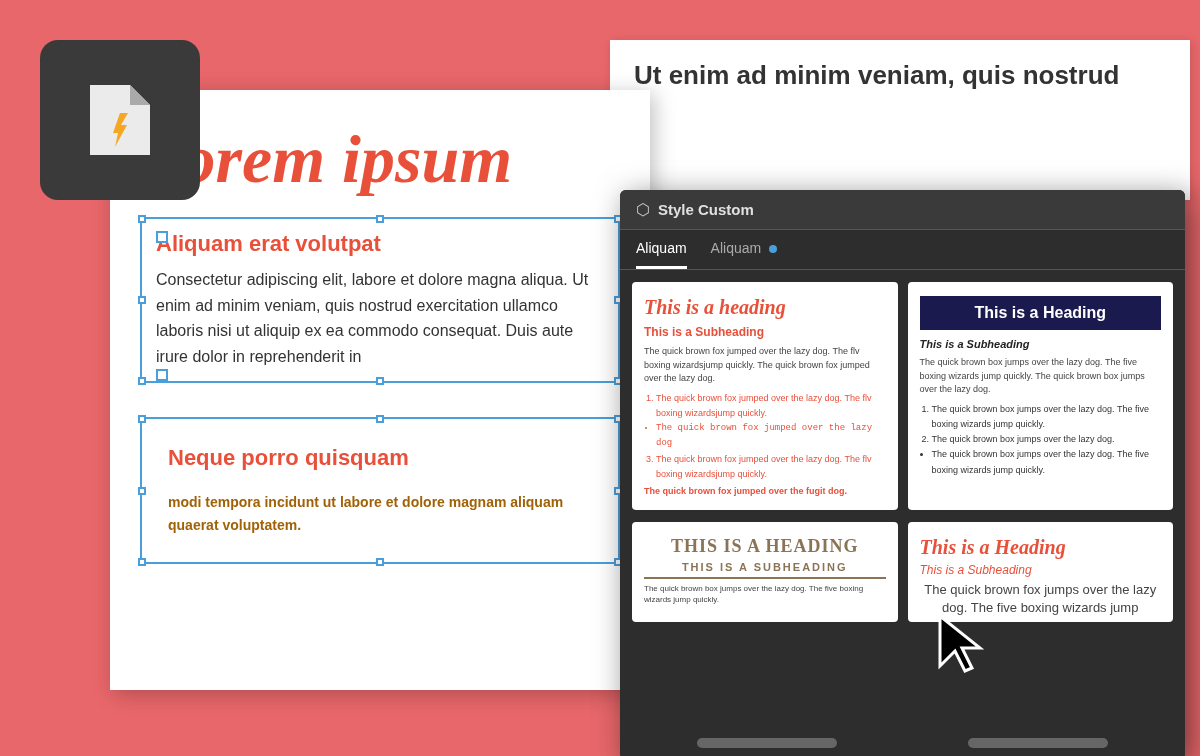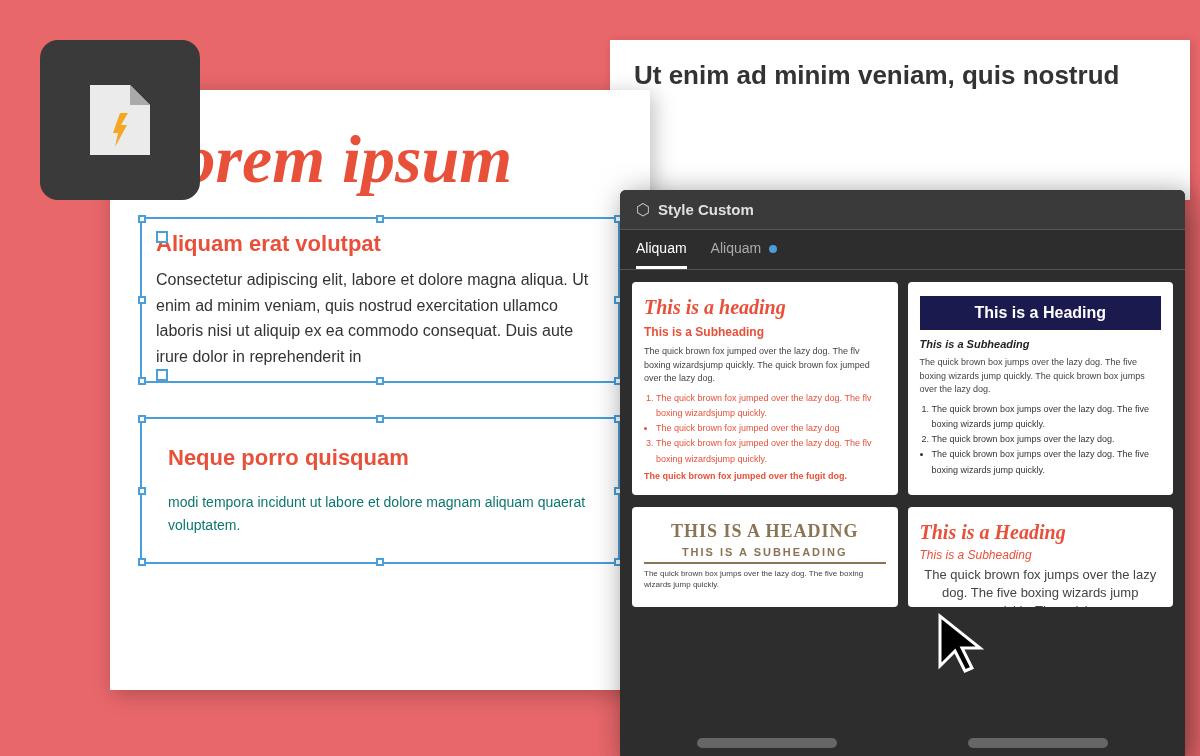--- a/index.html
+++ b/index.html
@@ -92,23 +92,23 @@
     }
 
     
     .selection-box-2 {
       border: 2px solid #4a9eda;
       padding: 26px;
       position: relative;
     }
 
     .bold-text {
-      font-weight: normal;
+      font-weight: bold;
       font-size: 14px;
-      color: #0f766e;
+      color: #a16207;
       line-height: 1.6;
     }
 
     
     .style-packs-panel {
       position: absolute;
       top: 190px;
       left: 620px;
       width: 565px;
       height: 570px;
@@ -201,21 +201,21 @@
       line-height: 1.5;
       margin-bottom: 5px;
     }
     .card1-list {
       font-size: 9px;
       color: #e8503a;
       line-height: 1.7;
       padding-left: 12px;
     }
     .card1-list li { list-style: decimal; }
-    .card1-list li.bullet { list-style: disc; }
+    .card1-list li.bullet { list-style: disc; font-family: Liberation Mono, monospace; }
     .card1-bold {
       font-size: 9px;
       font-weight: bold;
       color: #e8503a;
       margin-top: 4px;
     }
 
     
     .card2-heading-box {
       background: #1a1a4e;

